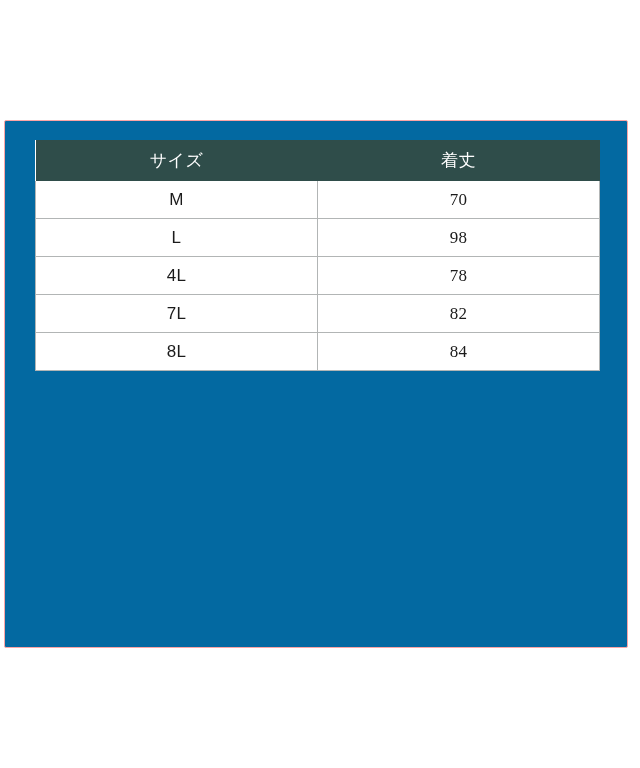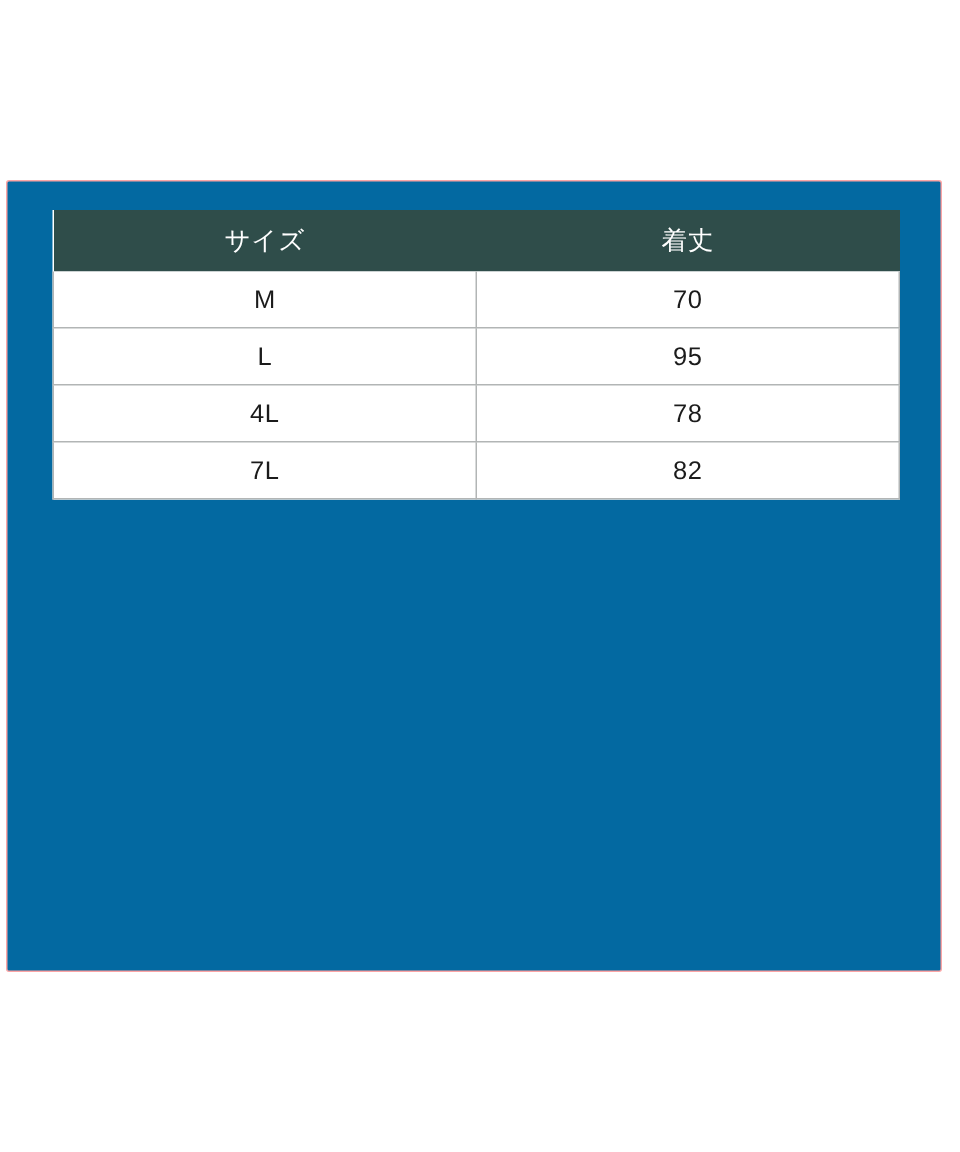--- a/index.html
+++ b/index.html
@@ -79,20 +79,21 @@
     border-left: 1px solid #b2b5b5;
     letter-spacing: 0.3px;
   }
 
   table.size-table tbody tr td:first-child {
     border-left: 1px solid #b2b5b5;
     border-right: 1px solid #b2b5b5;
   }
   table.size-table tbody tr td:last-child {
     border-right: 1px solid #b2b5b5;
+    font-family: Liberation Serif, serif;
   }
 </style>
 </head>
 <body>
 
 <div class="page">
 
   <div class="size-card">
 
     <div class="table-wrap">
@@ -108,28 +109,32 @@
             <th>着丈</th>
           </tr>
         </thead>
         <tbody>
           <tr>
             <td>M</td>
             <td>70</td>
           </tr>
           <tr>
             <td>L</td>
-            <td>95</td>
+            <td>98</td>
           </tr>
           <tr>
             <td>4L</td>
             <td>78</td>
           </tr>
           <tr>
             <td>7L</td>
             <td>82</td>
           </tr>
+          <tr>
+            <td>8L</td>
+            <td>84</td>
+          </tr>
         </tbody>
       </table>
 
     </div>
   </div>
 </div>
 
 </body></html>

